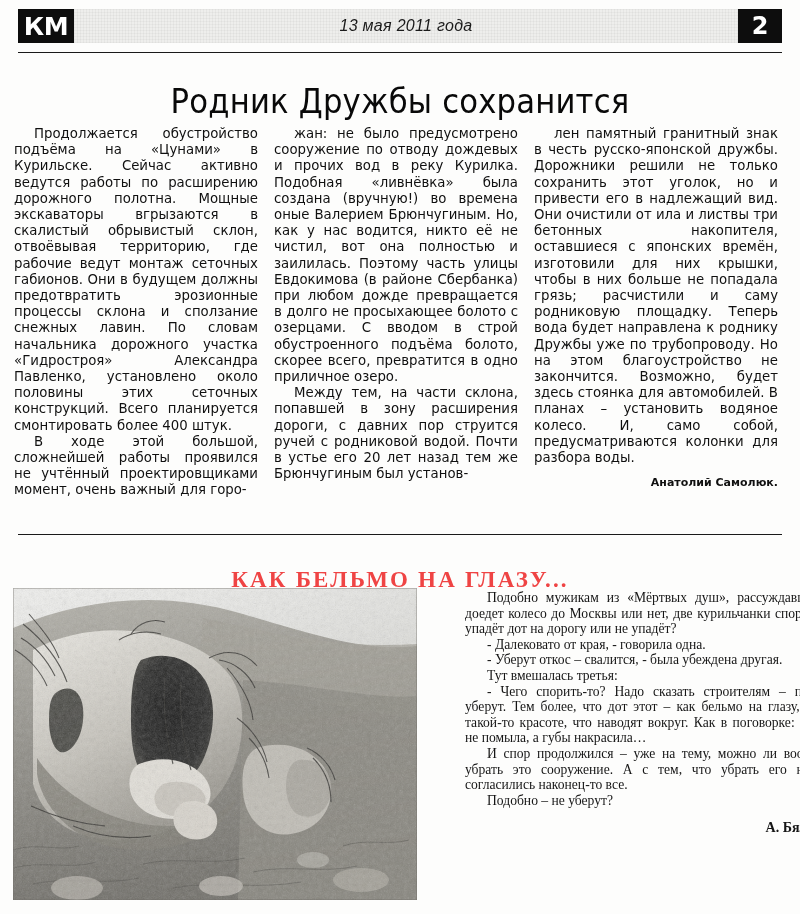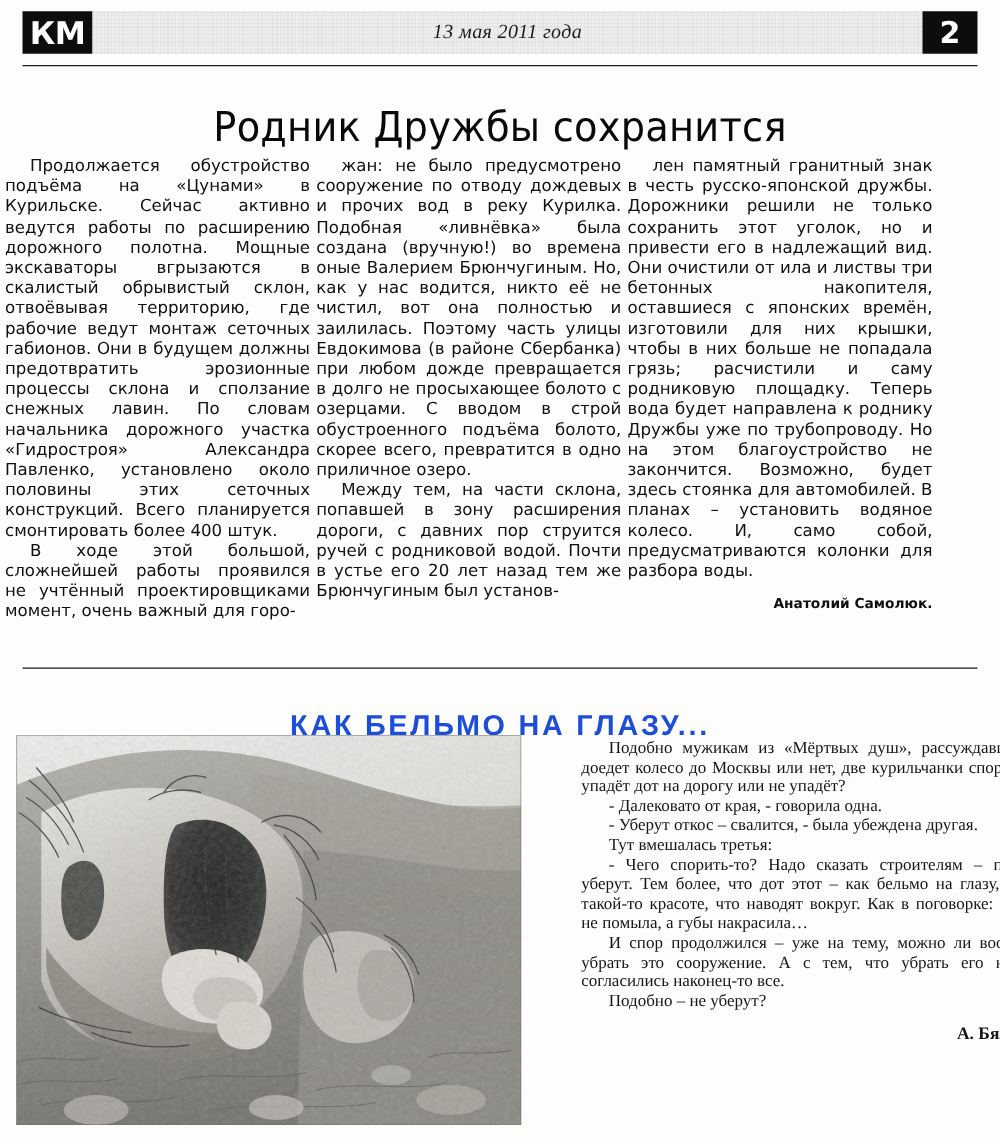--- a/index.html
+++ b/index.html
@@ -53,21 +53,21 @@
     flex: 1;
     background:
       repeating-linear-gradient(90deg, rgba(0,0,0,0.035) 0px, rgba(0,0,0,0.035) 1px, rgba(0,0,0,0) 1px, rgba(0,0,0,0) 3px),
       repeating-linear-gradient(0deg, rgba(0,0,0,0.03) 0px, rgba(0,0,0,0.03) 1px, rgba(0,0,0,0) 1px, rgba(0,0,0,0) 3px),
       #eeeeec;
     display: flex;
     align-items: center;
     justify-content: center;
   }
   .masthead-date {
-    font-family: Liberation Serif, serif;
+    font-family: Liberation Sans, sans-serif;
     font-style: italic;
     font-size: 16px;
     color: #1a1a1a;
     letter-spacing: 0.3px;
   }
   .masthead-pagenum {
     background: #0d0d0d;
     color: #ffffff;
     width: 44px;
     display: flex;
@@ -100,26 +100,27 @@
     font-weight: normal;
     letter-spacing: 0.2px;
     color: #090909;
     line-height: 1.08;
     transform: scaleX(0.93);
     transform-origin: center;
   }
 
   .a1-columns {
     position: absolute;
-    left: 4px;
+    left: 14px;
     top: 126px;
     width: 764px;
     height: 400px;
     display: flex;
     gap: 5px;
+    justify-content: space-between;
   }
   .a1-col {
     width: 244px;
     font-size: 13.3px;
     line-height: 16.2px;
     text-align: justify;
     text-justify: inter-word;
     hyphens: auto;
     color: #101010;
     font-family: "DejaVu Sans", sans-serif;
@@ -145,25 +146,25 @@
     border-top: 1.5px solid #1a1a1a;
   }
 
   
   .headline-2 {
     position: absolute;
     left: 18px;
     top: 548px;
     width: 764px;
     text-align: center;
-    font-family: Liberation Sans, sans-serif;
+    font-family: Liberation Serif, serif;
     font-size: 23px;
     font-weight: bold;
     letter-spacing: 2.2px;
-    color: #1d4ed8;
+    color: #ef4444;
   }
 
   
   .photo-wrap {
     position: absolute;
     left: 13px;
     top: 588px;
     width: 404px;
     height: 312px;
     overflow: hidden;

